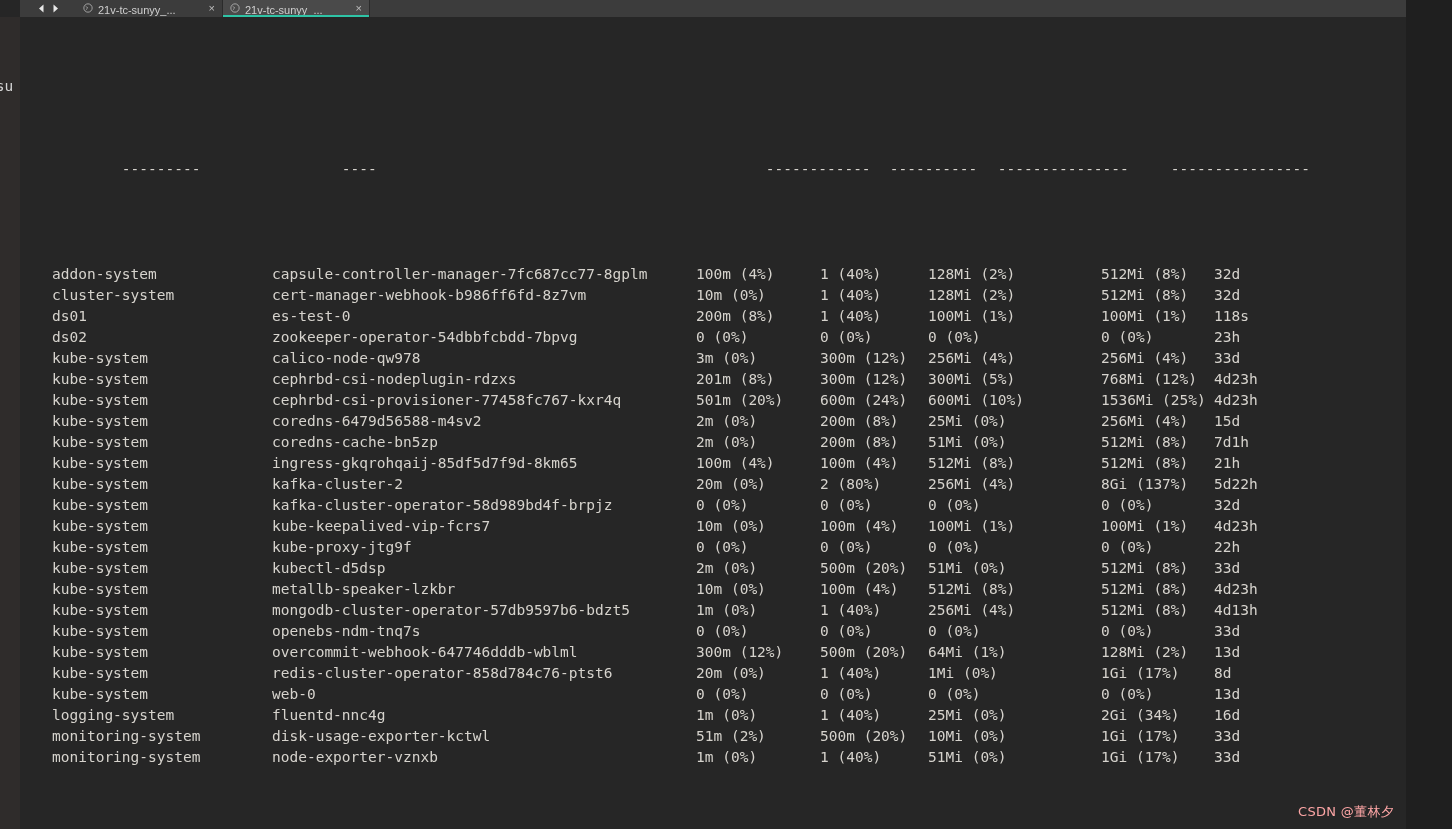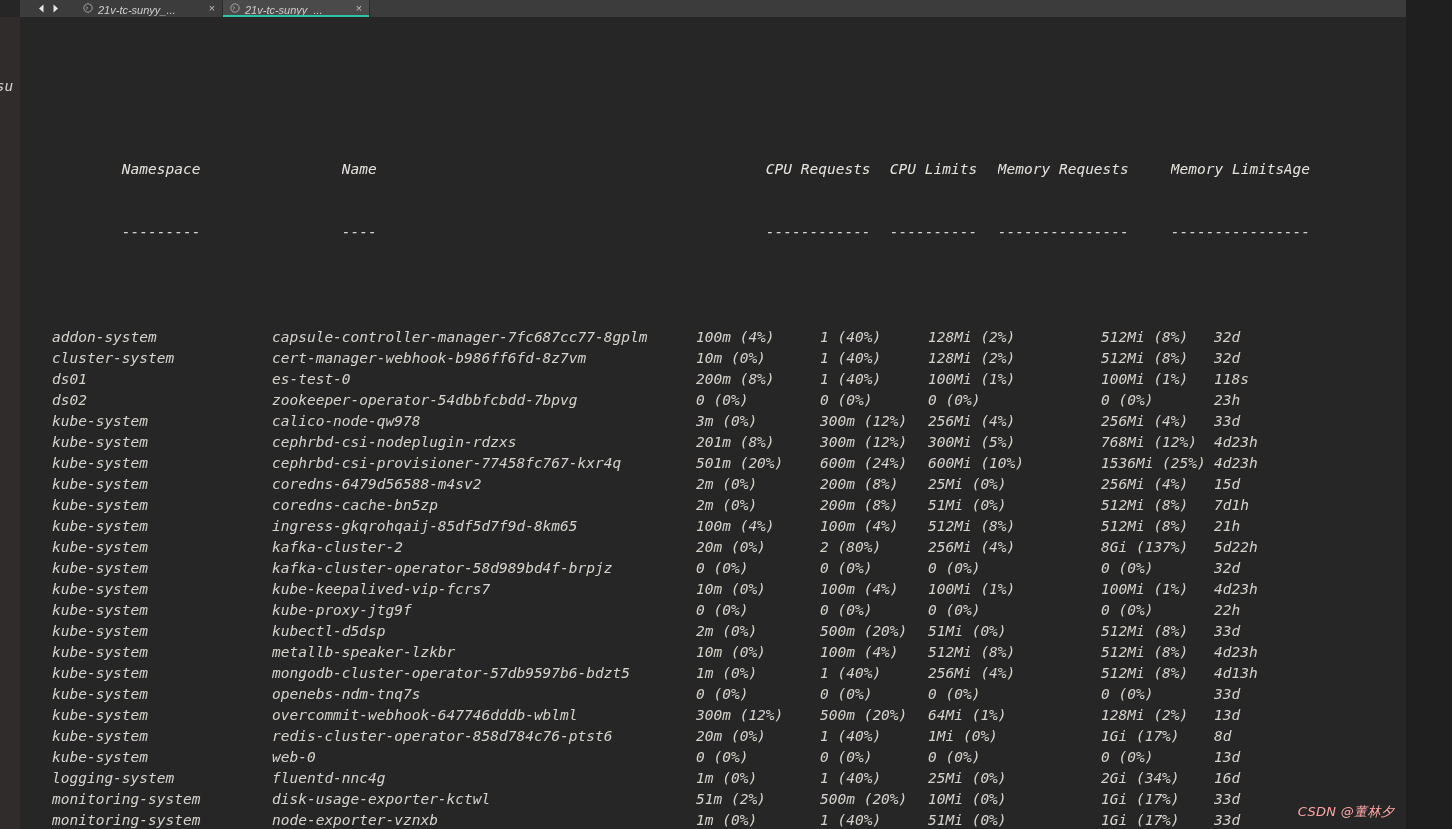--- a/index.html
+++ b/index.html
@@ -7,21 +7,20 @@
     padding: 0;
     background: #1f1f1f;
   }
   #app {
     position: relative;
     width: 1406px;
     height: 829px;
     background: #262626;
     overflow: hidden;
     font-family: "DejaVu Sans Mono", "Liberation Mono", monospace;
-    font-style: italic;
   }
 
   
   .tabbar {
     position: absolute;
     left: 0; top: 0;
     width: 1452px;
     height: 17px;
     background: #3c3c3c;
     display: flex;
@@ -206,23 +205,20 @@
     <div class="tabbar-filler"></div>
   </div>
 
   <div class="gutter">
     <div class="gutter-text">-su</div>
   </div>
 
   <div class="terminal">
 
     <div id="table-head">
-      <div class="row header-row">
-        <span class="cell c-ns">Namespace</span><span class="cell c-name">Name</span><span class="cell c-cr">CPU Requests</span><span class="cell c-cl">CPU Limits</span><span class="cell c-mr">Memory Requests</span><span class="cell c-ml">Memory Limits</span><span class="cell c-age">Age</span>
-      </div>
       <div class="row">
         <span class="cell c-ns">---------</span><span class="cell c-name">----</span><span class="cell c-cr">------------</span><span class="cell c-cl">----------</span><span class="cell c-mr">---------------</span><span class="cell c-ml">-------------</span><span class="cell c-age">---</span>
       </div>
     </div>
 
     <div id="table-body"><div class="row"><span class="cell c-ns">addon-system</span><span class="cell c-name">capsule-controller-manager-7fc687cc77-8gplm</span><span class="cell c-cr">100m (4%)</span><span class="cell c-cl">1 (40%)</span><span class="cell c-mr">128Mi (2%)</span><span class="cell c-ml">512Mi (8%)</span><span class="cell c-age">32d</span></div><div class="row"><span class="cell c-ns">cluster-system</span><span class="cell c-name">cert-manager-webhook-b986ff6fd-8z7vm</span><span class="cell c-cr">10m (0%)</span><span class="cell c-cl">1 (40%)</span><span class="cell c-mr">128Mi (2%)</span><span class="cell c-ml">512Mi (8%)</span><span class="cell c-age">32d</span></div><div class="row"><span class="cell c-ns">ds01</span><span class="cell c-name">es-test-0</span><span class="cell c-cr">200m (8%)</span><span class="cell c-cl">1 (40%)</span><span class="cell c-mr">100Mi (1%)</span><span class="cell c-ml">100Mi (1%)</span><span class="cell c-age">118s</span></div><div class="row"><span class="cell c-ns">ds02</span><span class="cell c-name">zookeeper-operator-54dbbfcbdd-7bpvg</span><span class="cell c-cr">0 (0%)</span><span class="cell c-cl">0 (0%)</span><span class="cell c-mr">0 (0%)</span><span class="cell c-ml">0 (0%)</span><span class="cell c-age">23h</span></div><div class="row"><span class="cell c-ns">kube-system</span><span class="cell c-name">calico-node-qw978</span><span class="cell c-cr">3m (0%)</span><span class="cell c-cl">300m (12%)</span><span class="cell c-mr">256Mi (4%)</span><span class="cell c-ml">256Mi (4%)</span><span class="cell c-age">33d</span></div><div class="row"><span class="cell c-ns">kube-system</span><span class="cell c-name">cephrbd-csi-nodeplugin-rdzxs</span><span class="cell c-cr">201m (8%)</span><span class="cell c-cl">300m (12%)</span><span class="cell c-mr">300Mi (5%)</span><span class="cell c-ml">768Mi (12%)</span><span class="cell c-age">4d23h</span></div><div class="row"><span class="cell c-ns">kube-system</span><span class="cell c-name">cephrbd-csi-provisioner-77458fc767-kxr4q</span><span class="cell c-cr">501m (20%)</span><span class="cell c-cl">600m (24%)</span><span class="cell c-mr">600Mi (10%)</span><span class="cell c-ml">1536Mi (25%)</span><span class="cell c-age">4d23h</span></div><div class="row"><span class="cell c-ns">kube-system</span><span class="cell c-name">coredns-6479d56588-m4sv2</span><span class="cell c-cr">2m (0%)</span><span class="cell c-cl">200m (8%)</span><span class="cell c-mr">25Mi (0%)</span><span class="cell c-ml">256Mi (4%)</span><span class="cell c-age">15d</span></div><div class="row"><span class="cell c-ns">kube-system</span><span class="cell c-name">coredns-cache-bn5zp</span><span class="cell c-cr">2m (0%)</span><span class="cell c-cl">200m (8%)</span><span class="cell c-mr">51Mi (0%)</span><span class="cell c-ml">512Mi (8%)</span><span class="cell c-age">7d1h</span></div><div class="row"><span class="cell c-ns">kube-system</span><span class="cell c-name">ingress-gkqrohqaij-85df5d7f9d-8km65</span><span class="cell c-cr">100m (4%)</span><span class="cell c-cl">100m (4%)</span><span class="cell c-mr">512Mi (8%)</span><span class="cell c-ml">512Mi (8%)</span><span class="cell c-age">21h</span></div><div class="row"><span class="cell c-ns">kube-system</span><span class="cell c-name">kafka-cluster-2</span><span class="cell c-cr">20m (0%)</span><span class="cell c-cl">2 (80%)</span><span class="cell c-mr">256Mi (4%)</span><span class="cell c-ml">8Gi (137%)</span><span class="cell c-age">5d22h</span></div><div class="row"><span class="cell c-ns">kube-system</span><span class="cell c-name">kafka-cluster-operator-58d989bd4f-brpjz</span><span class="cell c-cr">0 (0%)</span><span class="cell c-cl">0 (0%)</span><span class="cell c-mr">0 (0%)</span><span class="cell c-ml">0 (0%)</span><span class="cell c-age">32d</span></div><div class="row"><span class="cell c-ns">kube-system</span><span class="cell c-name">kube-keepalived-vip-fcrs7</span><span class="cell c-cr">10m (0%)</span><span class="cell c-cl">100m (4%)</span><span class="cell c-mr">100Mi (1%)</span><span class="cell c-ml">100Mi (1%)</span><span class="cell c-age">4d23h</span></div><div class="row"><span class="cell c-ns">kube-system</span><span class="cell c-name">kube-proxy-jtg9f</span><span class="cell c-cr">0 (0%)</span><span class="cell c-cl">0 (0%)</span><span class="cell c-mr">0 (0%)</span><span class="cell c-ml">0 (0%)</span><span class="cell c-age">22h</span></div><div class="row"><span class="cell c-ns">kube-system</span><span class="cell c-name">kubectl-d5dsp</span><span class="cell c-cr">2m (0%)</span><span class="cell c-cl">500m (20%)</span><span class="cell c-mr">51Mi (0%)</span><span class="cell c-ml">512Mi (8%)</span><span class="cell c-age">33d</span></div><div class="row"><span class="cell c-ns">kube-system</span><span class="cell c-name">metallb-speaker-lzkbr</span><span class="cell c-cr">10m (0%)</span><span class="cell c-cl">100m (4%)</span><span class="cell c-mr">512Mi (8%)</span><span class="cell c-ml">512Mi (8%)</span><span class="cell c-age">4d23h</span></div><div class="row"><span class="cell c-ns">kube-system</span><span class="cell c-name">mongodb-cluster-operator-57db9597b6-bdzt5</span><span class="cell c-cr">1m (0%)</span><span class="cell c-cl">1 (40%)</span><span class="cell c-mr">256Mi (4%)</span><span class="cell c-ml">512Mi (8%)</span><span class="cell c-age">4d13h</span></div><div class="row"><span class="cell c-ns">kube-system</span><span class="cell c-name">openebs-ndm-tnq7s</span><span class="cell c-cr">0 (0%)</span><span class="cell c-cl">0 (0%)</span><span class="cell c-mr">0 (0%)</span><span class="cell c-ml">0 (0%)</span><span class="cell c-age">33d</span></div><div class="row"><span class="cell c-ns">kube-system</span><span class="cell c-name">overcommit-webhook-647746dddb-wblml</span><span class="cell c-cr">300m (12%)</span><span class="cell c-cl">500m (20%)</span><span class="cell c-mr">64Mi (1%)</span><span class="cell c-ml">128Mi (2%)</span><span class="cell c-age">13d</span></div><div class="row"><span class="cell c-ns">kube-system</span><span class="cell c-name">redis-cluster-operator-858d784c76-ptst6</span><span class="cell c-cr">20m (0%)</span><span class="cell c-cl">1 (40%)</span><span class="cell c-mr">1Mi (0%)</span><span class="cell c-ml">1Gi (17%)</span><span class="cell c-age">8d</span></div><div class="row"><span class="cell c-ns">kube-system</span><span class="cell c-name">web-0</span><span class="cell c-cr">0 (0%)</span><span class="cell c-cl">0 (0%)</span><span class="cell c-mr">0 (0%)</span><span class="cell c-ml">0 (0%)</span><span class="cell c-age">13d</span></div><div class="row"><span class="cell c-ns">logging-system</span><span class="cell c-name">fluentd-nnc4g</span><span class="cell c-cr">1m (0%)</span><span class="cell c-cl">1 (40%)</span><span class="cell c-mr">25Mi (0%)</span><span class="cell c-ml">2Gi (34%)</span><span class="cell c-age">16d</span></div><div class="row"><span class="cell c-ns">monitoring-system</span><span class="cell c-name">disk-usage-exporter-kctwl</span><span class="cell c-cr">51m (2%)</span><span class="cell c-cl">500m (20%)</span><span class="cell c-mr">10Mi (0%)</span><span class="cell c-ml">1Gi (17%)</span><span class="cell c-age">33d</span></div><div class="row"><span class="cell c-ns">monitoring-system</span><span class="cell c-name">node-exporter-vznxb</span><span class="cell c-cr">1m (0%)</span><span class="cell c-cl">1 (40%)</span><span class="cell c-mr">51Mi (0%)</span><span class="cell c-ml">1Gi (17%)</span><span class="cell c-age">33d</span></div></div>
 
     
 
   </div>

